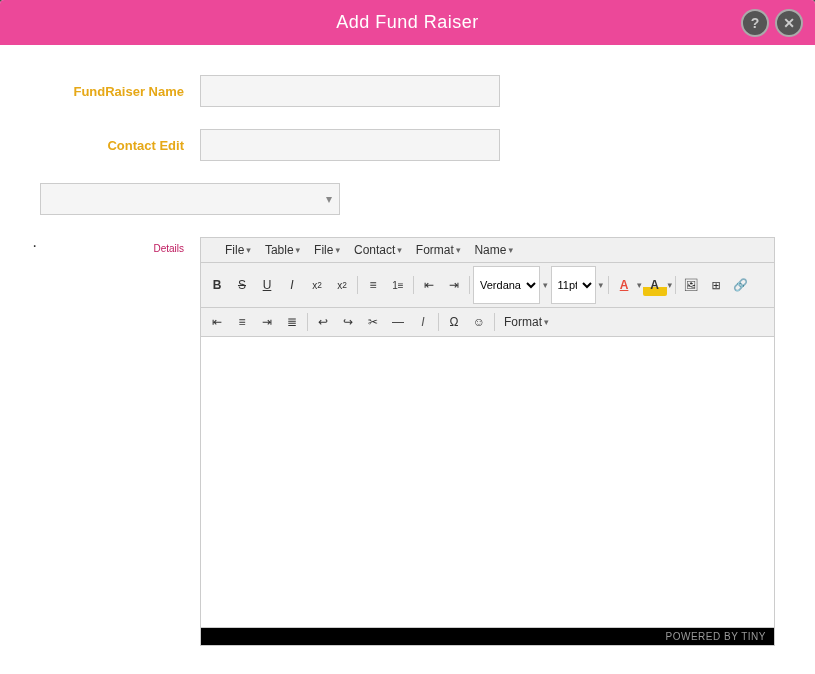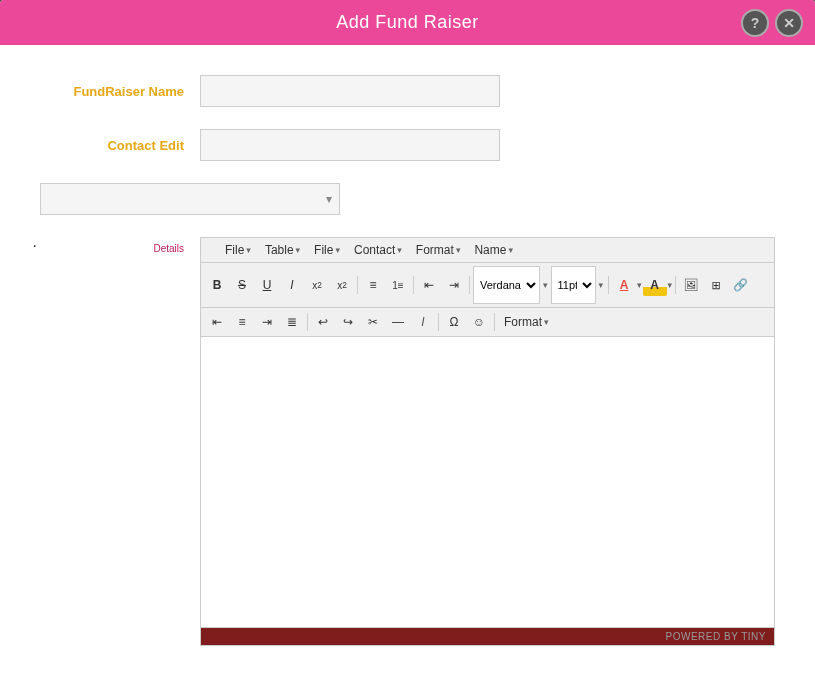--- a/index.html
+++ b/index.html
@@ -187,21 +187,21 @@
       padding: 3px 4px;
       gap: 1px;
       flex-wrap: wrap;
     }
     .editor-content {
       min-height: 290px;
       background: #fff;
       padding: 8px;
     }
     .editor-footer {
-      background: #7f1d1d;
+      background: #000000;
       border-top: 1px solid #ccc;
       padding: 3px 8px;
       text-align: right;
       font-size: 10px;
       color: #999;
       letter-spacing: 0.5px;
     }
     .dot {
       position: absolute;
       left: 32px;

